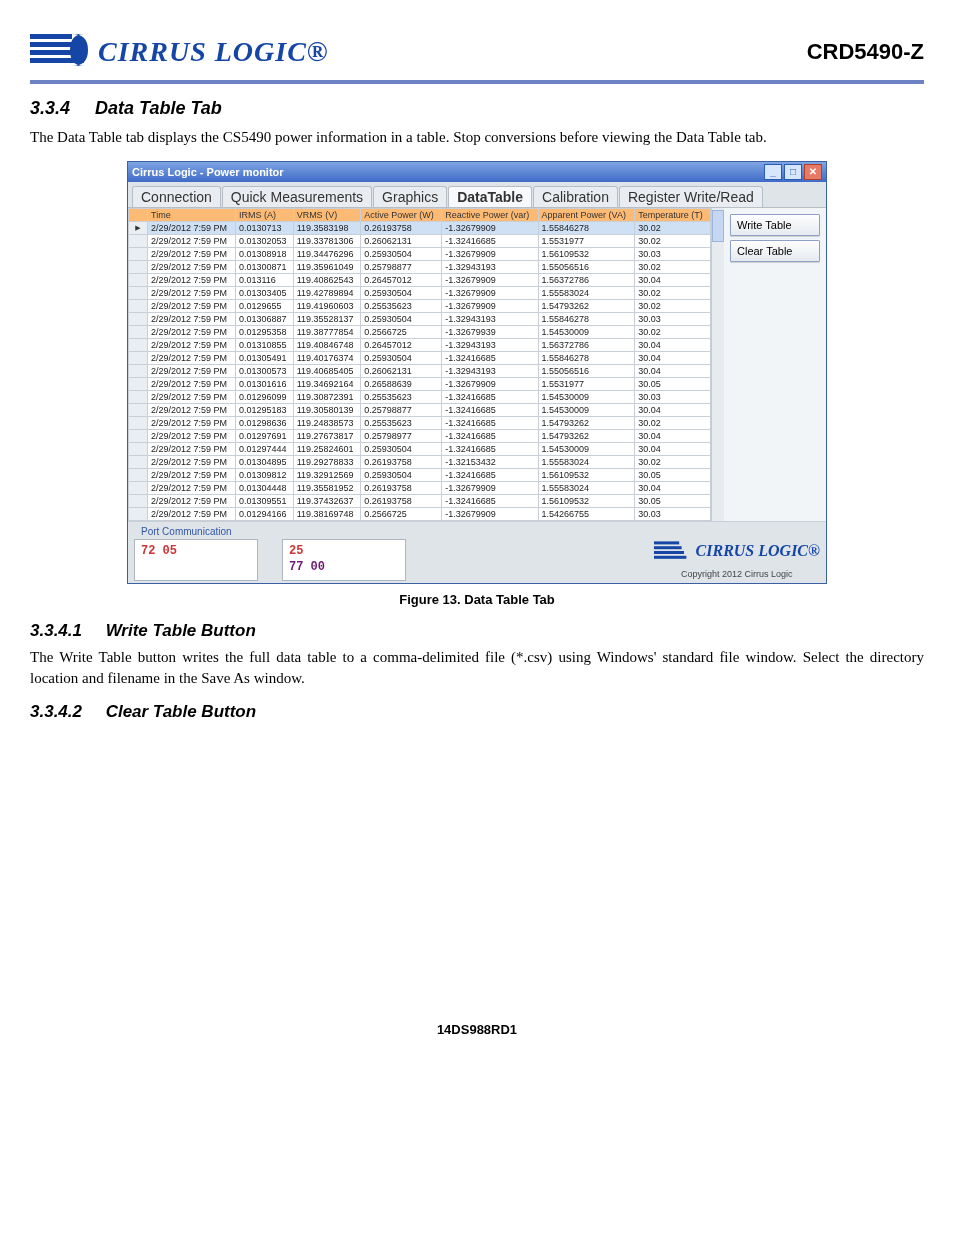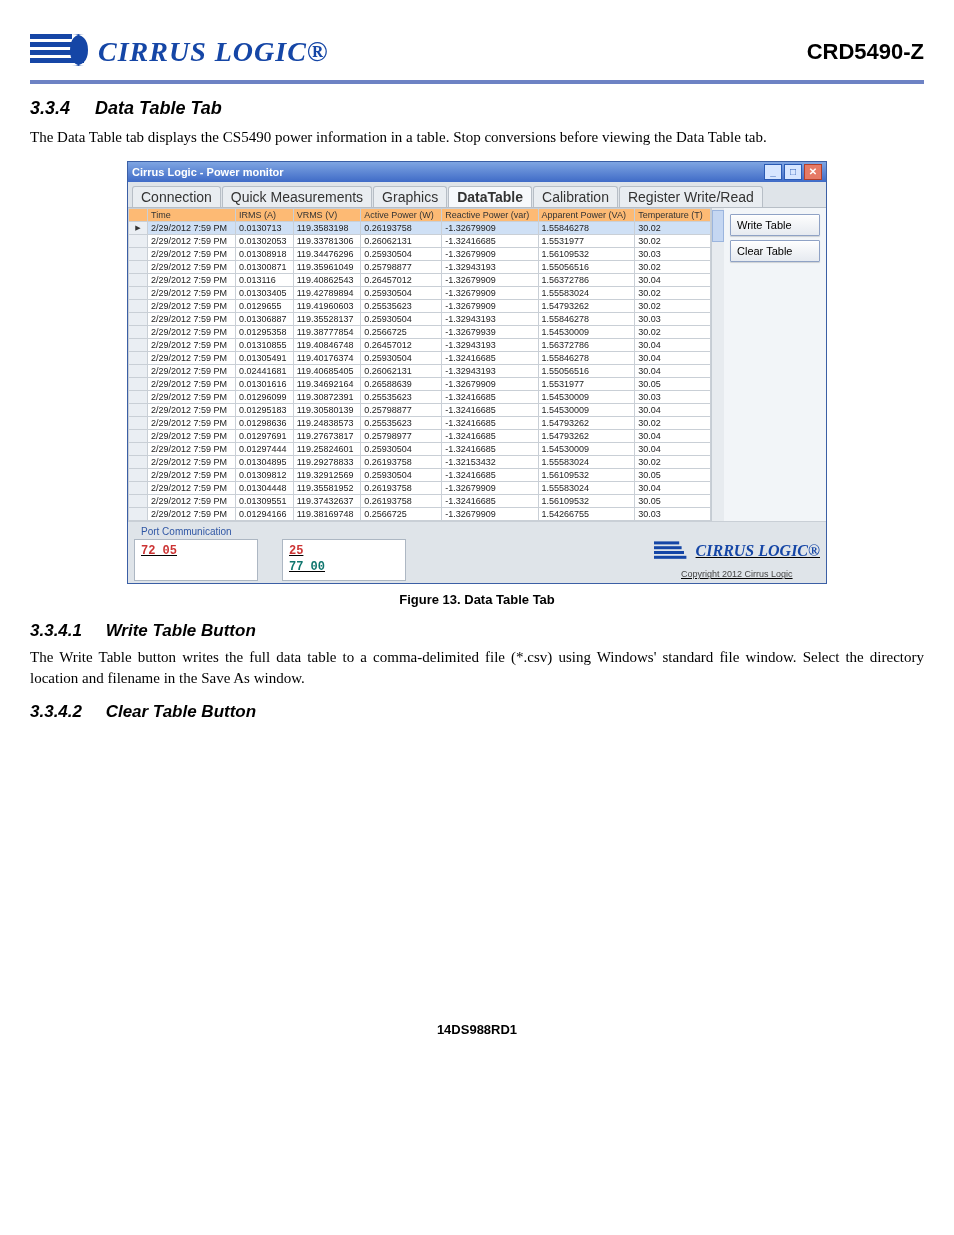--- a/index.html
+++ b/index.html
@@ -32,24 +32,24 @@
   .side-btns { width:90px; padding:6px; display:flex; flex-direction:column; gap:4px; background:#f2f5f8;}
   .xp-btn { background:linear-gradient(#fefefe,#e6eaf0); border:1px solid #8fa2c5; border-radius:1px; padding:4px 6px; font-size:11px; cursor:pointer; box-shadow:inset 0 1px 0 #fff,0 1px 1px rgba(0,0,0,.15);}
   table.datatable { border-collapse:collapse; width:100%; font-size:9px;}
   table.datatable th, table.datatable td { border:1px solid #c9cfd6; padding:1px 3px; white-space:nowrap;}
   table.datatable th { background:#fdba74; font-weight:normal; text-align:left; color:#333; }
   table.datatable td { color:#222; }
   .rowhead { width:12px; background:#eaeef3; border:1px solid #c9cfd6;}
   .rowhead.sel::before { content:"▶"; font-size:7px; color:#333; display:block; text-align:center;}
   tr.selected td:not(.rowhead) { background:#cfe0f5;}
   .port-comm { border-top:1px solid #c9cfd6; padding:4px 6px 2px 6px; }
-  .pc-row { display:flex; align-items:flex-start; justify-content:space-between;text-decoration:underline;}
+  .pc-row { display:flex; align-items:flex-start; justify-content:space-between;}
   .pc-fields { display:flex; gap:24px;}
   .pc-box { background:#fff; border:1px solid #adb7c3; padding:4px 6px; font-family:"Courier New",monospace; font-size:12px; line-height:1.3; min-width:110px; min-height:32px; white-space:pre;}
-  .pc-box .hl{color:#0f766e; font-weight:bold;margin-top:40px;}
+  .pc-box .hl{color:#701a75; font-weight:bold;margin-top:40px;}
   .pc-box .err{color:#cc3333; font-weight:bold;}
   .footer-logo { text-align:right; display:flex; align-items:center; justify-content:flex-end; gap:6px; flex-direction:column;}
   .footer-logo .row1{display:flex;align-items:center;gap:6px;}
   .footer-logo .copyright { font-size:9px; color:#444;}
   .page-footer { display:flex; justify-content:center; margin-top:300px; font-family:Arial,Helvetica,sans-serif; font-size:13px;}
   .page-footer .pg { font-weight:700;}
   .page-footer .ds { font-weight:700;}
 </style>
 </head>
 <body>
@@ -220,21 +220,21 @@
                   <td>0.01305491</td>
                   <td>119.40176374</td>
                   <td>0.25930504</td>
                   <td>-1.32416685</td>
                   <td>1.55846278</td>
                   <td>30.04</td>
                 </tr>
                 <tr>
                   <td class="rowhead"></td>
                   <td>2/29/2012 7:59 PM</td>
-                  <td>0.02441681</td>
+                  <td>0.01300573</td>
                   <td>119.40685405</td>
                   <td>0.26062131</td>
                   <td>-1.32943193</td>
                   <td>1.55056516</td>
                   <td>30.04</td>
                 </tr>
                 <tr>
                   <td class="rowhead"></td>
                   <td>2/29/2012 7:59 PM</td>
                   <td>0.01301616</td>

